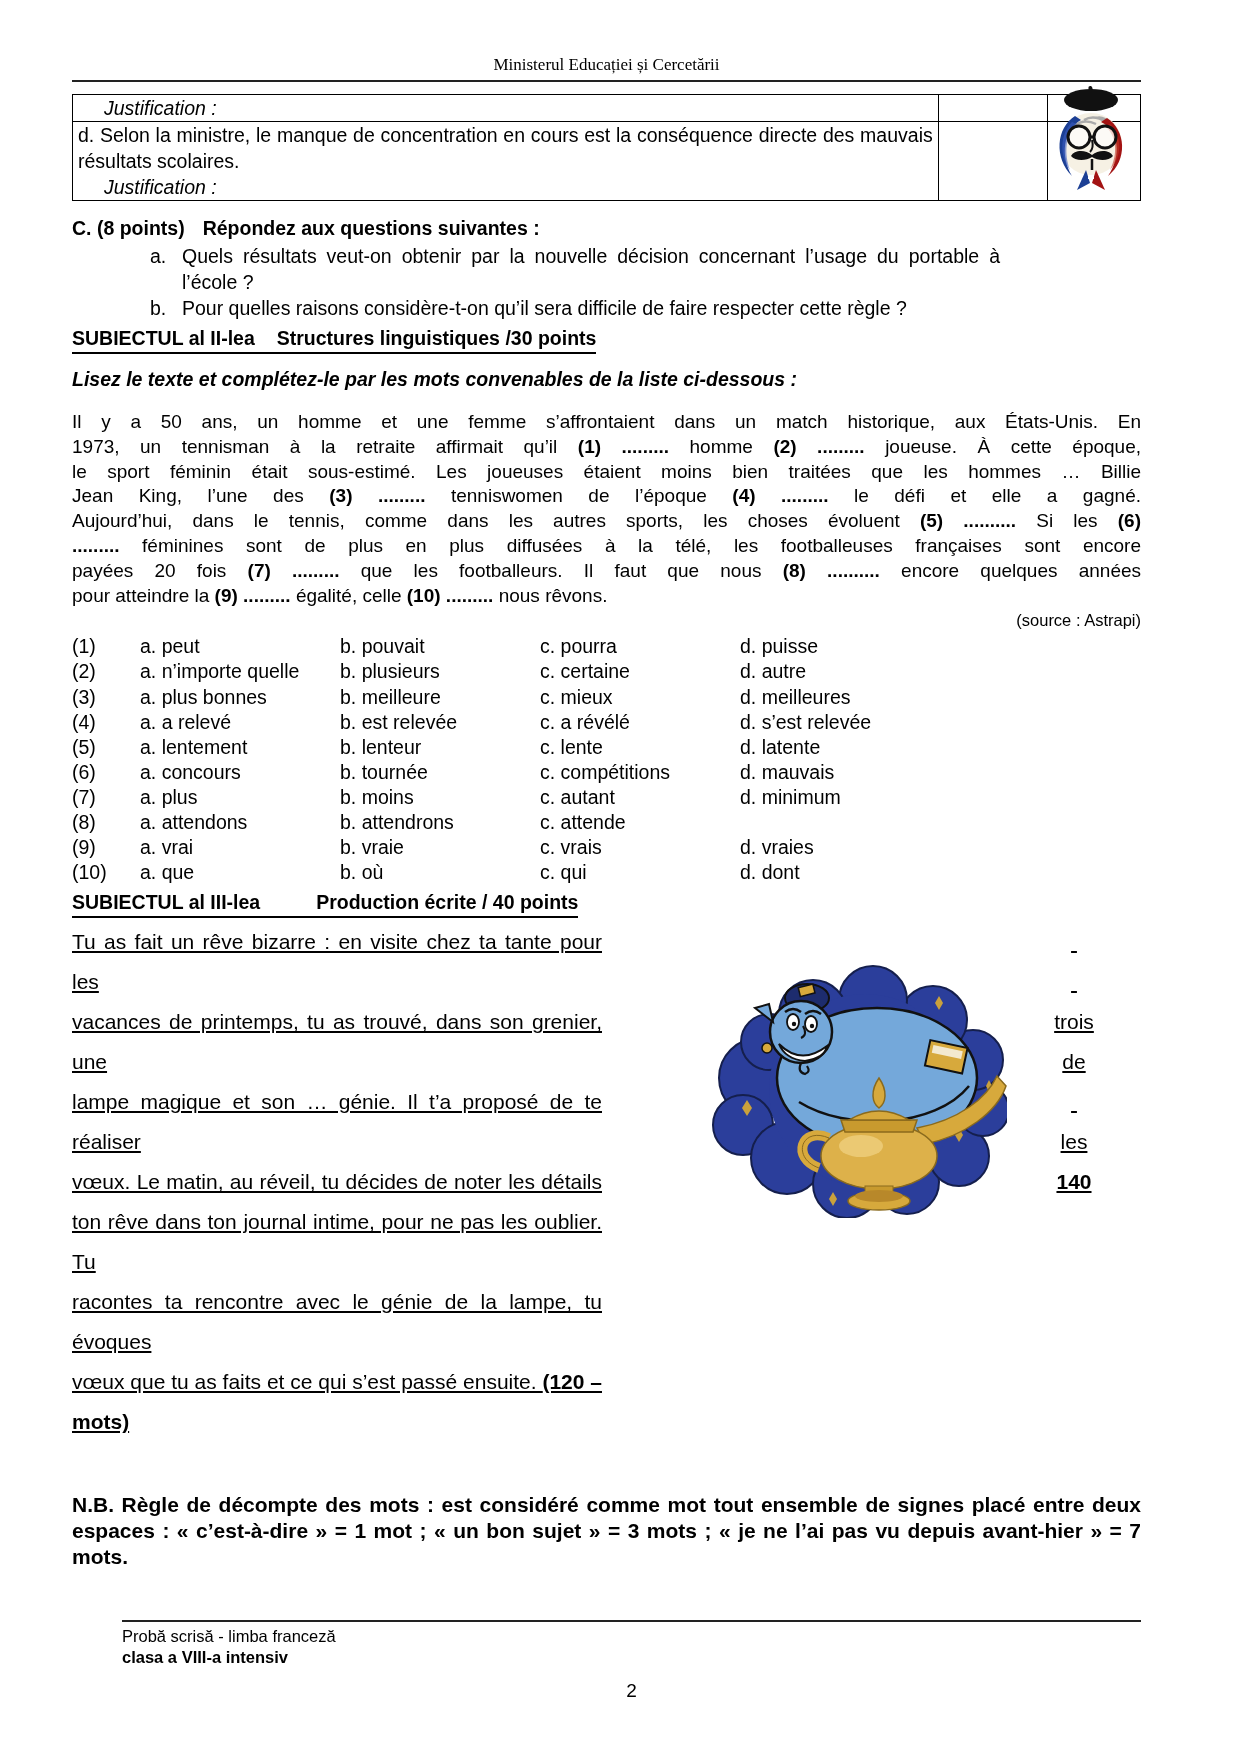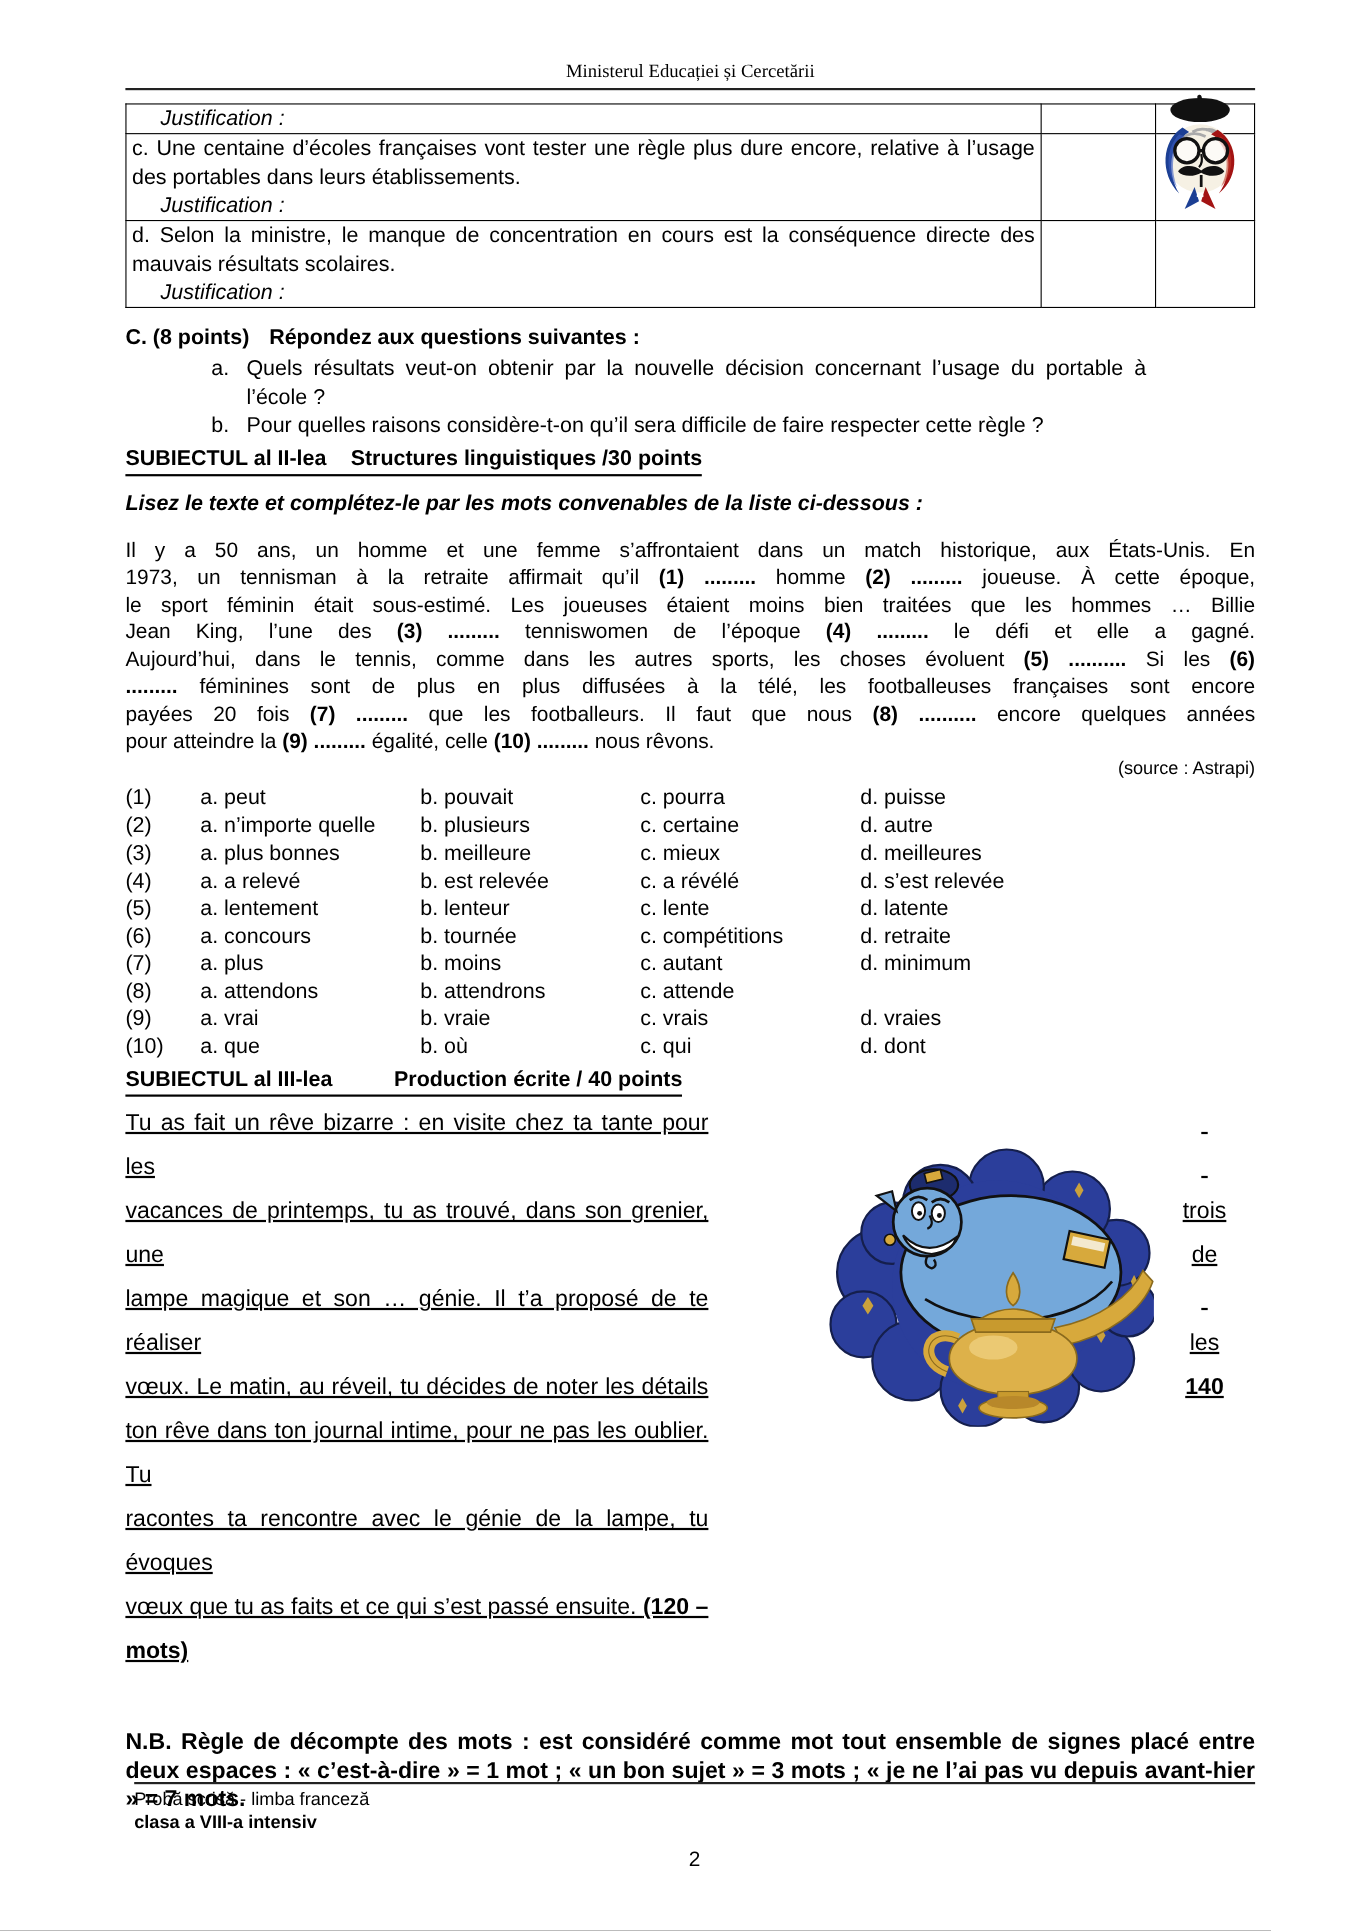--- a/index.html
+++ b/index.html
@@ -3,21 +3,21 @@
 <meta charset="utf-8">
 <style>
   html,body{margin:0;padding:0;background:#888;}
   .page{
     position:relative;
     width:1241px;height:1755px;
     margin:0 auto;background:#ffffff;
     font-family:"Liberation Sans","DejaVu Sans",sans-serif;
     color:#000;overflow:hidden;
   }
-  .content{padding:55px 100px 0 114px;}
+  .content{padding:55px 100px 0 72px;}
   
   .doc-header{
     font-family:"Liberation Serif","DejaVu Serif",serif;
     font-size:17px;text-align:center;
     border-bottom:2px solid #222;padding-bottom:5px;
   }
   
   table.qa{border-collapse:collapse;width:100%;margin-top:12px;table-layout:fixed;}
   table.qa td{border:1.6px solid #000;vertical-align:top;padding:0 5px;}
   .qa .maincell{font-size:19.5px;line-height:26px;text-align:justify;}
@@ -116,28 +116,20 @@
       <tbody>
           <tr>
         <td>
           <div class="justif">Justification :</div>
         </td>
         <td></td>
         <td></td>
       </tr>
       <tr>
         <td>
-          <div class="maincell">c. Une centaine d’écoles françaises vont tester une règle plus dure encore, relative à l’usage des portables dans leurs établissements.</div>
-          <div class="justif">Justification :</div>
-        </td>
-        <td></td>
-        <td></td>
-      </tr>
-      <tr>
-        <td>
           <div class="maincell">d. Selon la ministre, le manque de concentration en cours est la conséquence directe des mauvais résultats scolaires.</div>
           <div class="justif">Justification :</div>
         </td>
         <td></td>
         <td></td>
       </tr>
     </tbody>
       </table>
 
     <div class="c-heading">
@@ -208,21 +200,21 @@
           <span>a. lentement</span>
           <span>b. lenteur</span>
           <span>c. lente</span>
           <span>d. latente</span>
         </div>
         <div class="opt-row">
           <span>(6)</span>
           <span>a. concours</span>
           <span>b. tournée</span>
           <span>c. compétitions</span>
-          <span>d. retraite</span>
+          <span>d. mauvais</span>
         </div>
         <div class="opt-row">
           <span>(7)</span>
           <span>a. plus</span>
           <span>b. moins</span>
           <span>c. autant</span>
           <span>d. minimum</span>
         </div>
         <div class="opt-row">
           <span>(8)</span>

